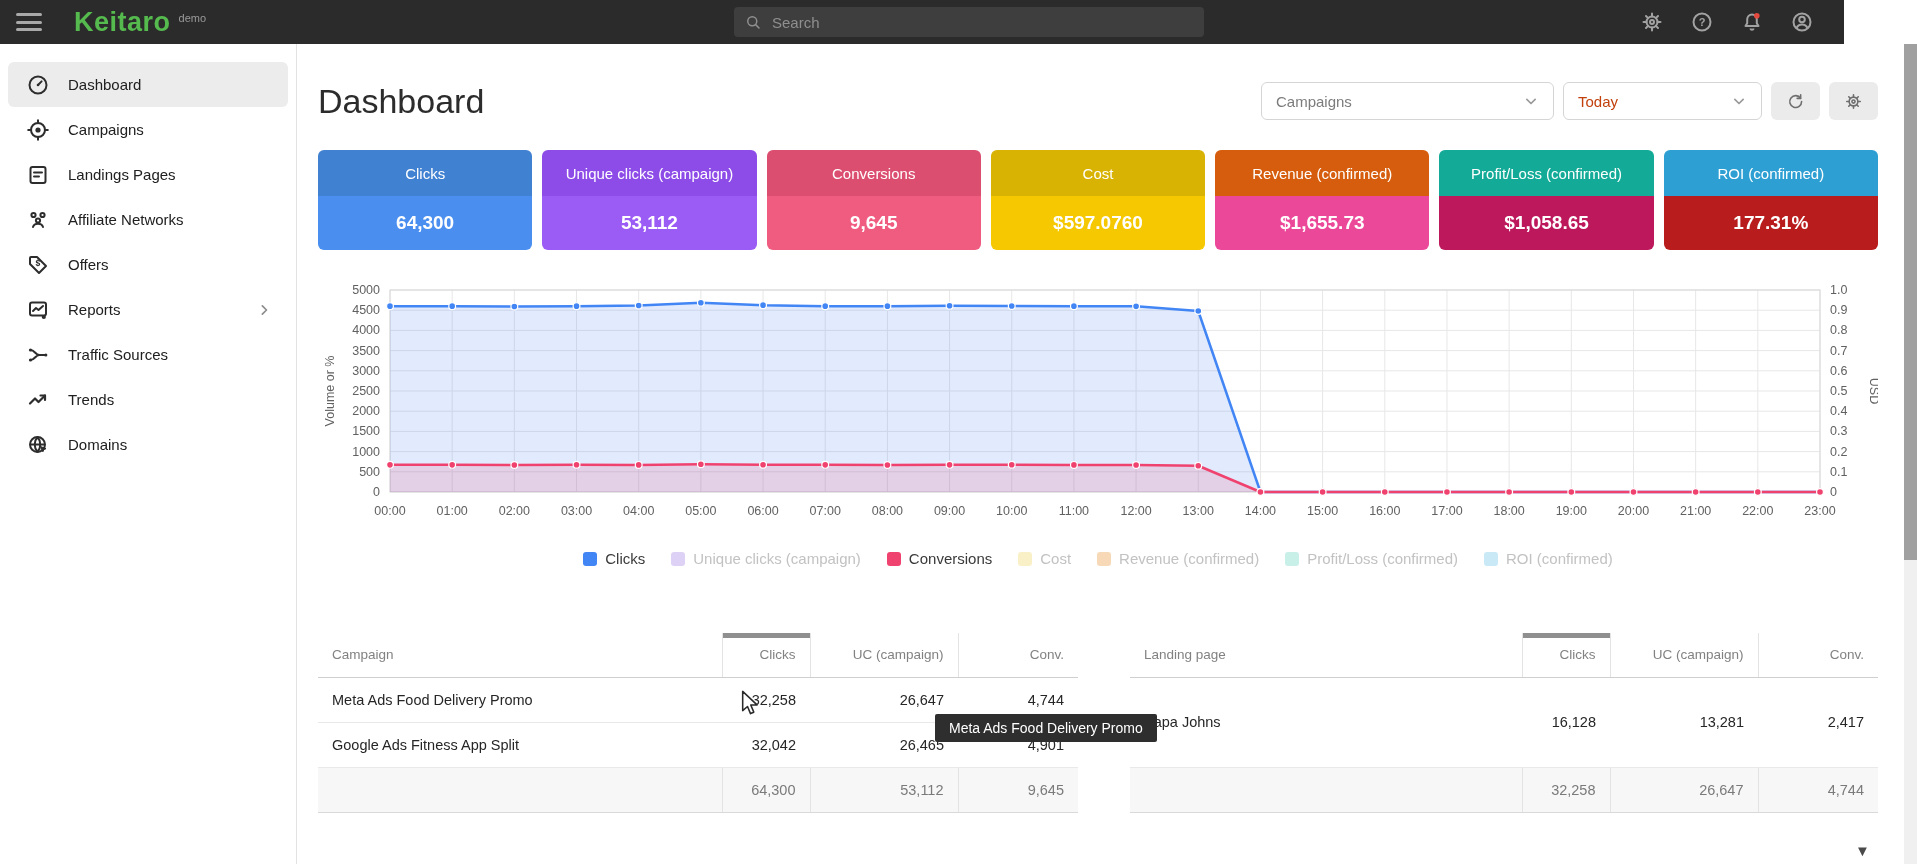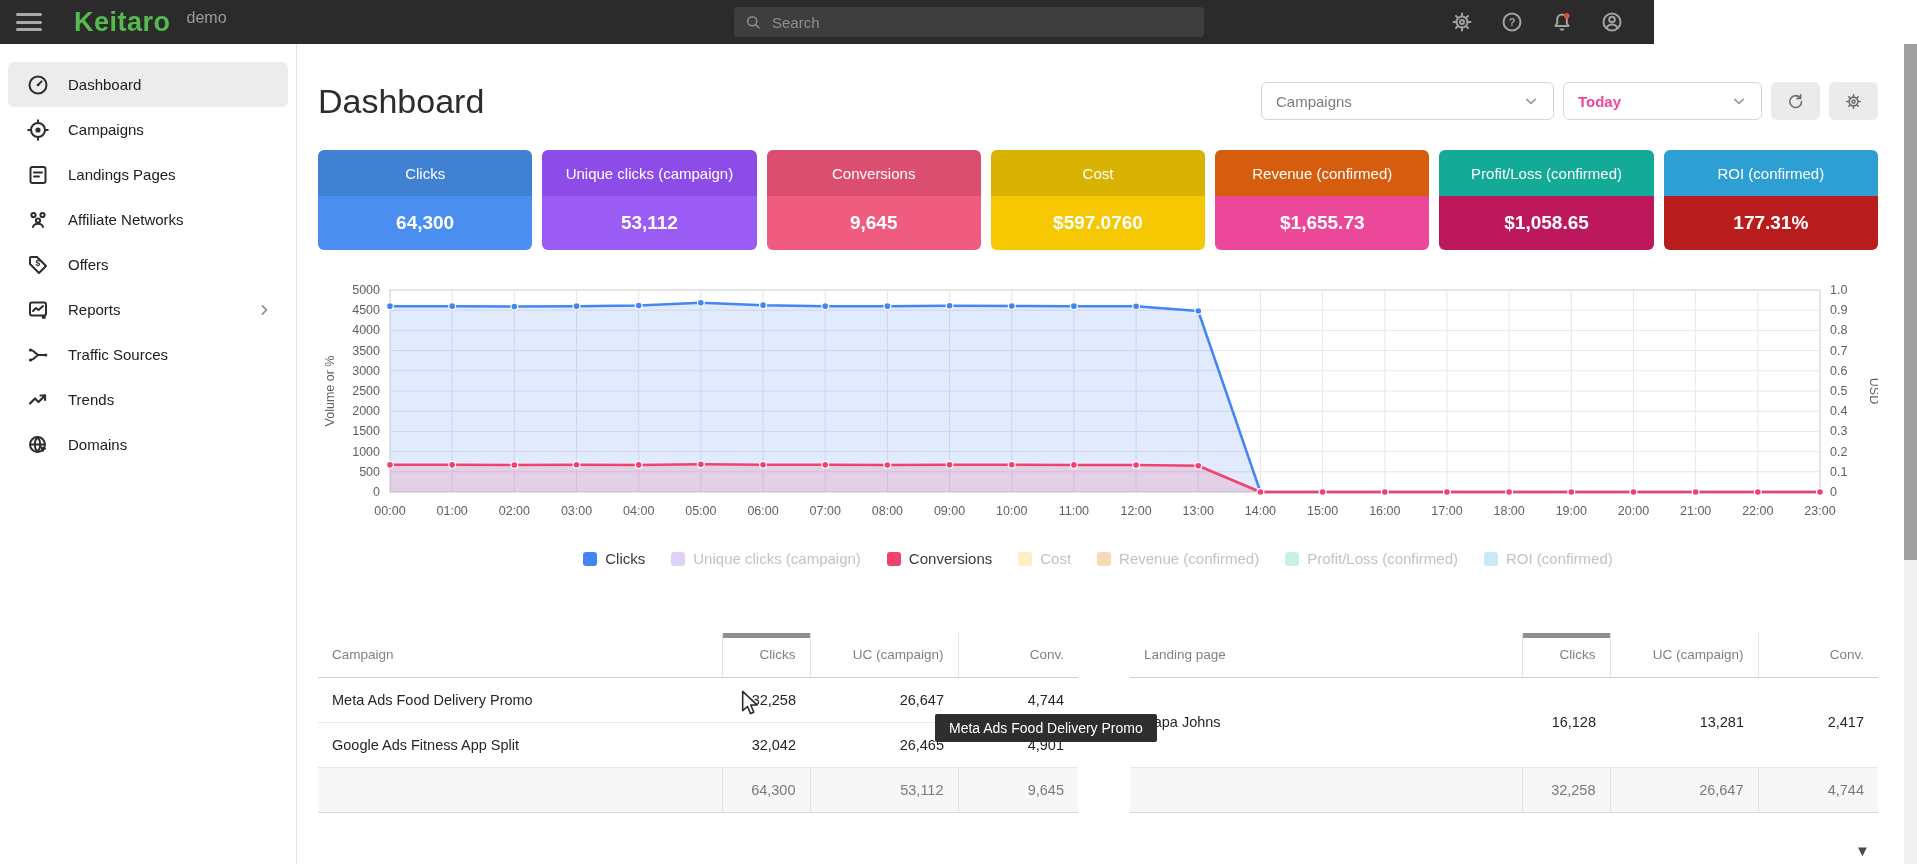--- a/index.html
+++ b/index.html
@@ -1,25 +1,25 @@
 <!DOCTYPE html>
 <html><head>
 <meta charset="utf-8">
 <style>
   * { box-sizing: border-box; margin: 0; padding: 0; }
   html,body { background:#fff; }
   body { font-family: "Liberation Sans", sans-serif; }
   .page { position:relative; width:1917px; height:864px; overflow:hidden; background:#fff; }
 
   
-  .topbar { position:absolute; left:0; top:0; width:1654px; height:44px; background:#2b2b2b; display:flex; align-items:center; z-index:30; }
+  .topbar { position:absolute; left:0; top:0; width:1844px; height:44px; background:#2b2b2b; display:flex; align-items:center; z-index:30; }
   .hamburger { width:26px; height:18px; margin-left:16px; display:flex; flex-direction:column; justify-content:space-between; cursor:pointer; }
   .hamburger span { display:block; height:3px; border-radius:2px; background:#a9a9a9; }
   .logo { margin-left:32px; font-size:27px; font-weight:800; color:#56bb4e; letter-spacing:0.5px; }
-  .env-label { margin-left:16px; margin-top:-8px; font-size:16px; color:#9a9a9a; }
+  .env-label { margin-left:8px; margin-top:-8px; font-size:11px; color:#9a9a9a; }
   .search-wrap { position:absolute; left:734px; top:7px; width:470px; height:30px; background:#3e3e3e; border-radius:4px; display:flex; align-items:center; padding:0 10px; }
   .search-wrap svg { width:18px; height:18px; color:#8f8f8f; flex:none; }
   .search-input { flex:1; margin-left:10px; background:transparent; border:none; outline:none; color:#d6d6d6; font-size:15px; }
   .search-input::placeholder { color:#8f8f8f; }
   .topbar-icons { position:absolute; right:30px; top:0; height:44px; display:flex; align-items:center; gap:26px; }
   .topbar-icons .tb-icon { width:24px; height:24px; color:#a2a2a2; cursor:pointer; }
   .topbar-icons svg { width:24px; height:24px; display:block; }
 
   
   .sidebar { position:absolute; left:0; top:44px; width:297px; height:820px; background:#fff; border-right:1px solid #e2e2e2; padding-top:18px; }
@@ -34,21 +34,21 @@
   
   .content { position:absolute; left:318px; top:44px; width:1560px; }
   .header-row { margin-top:28px; height:58px; display:flex; align-items:center; justify-content:space-between; }
   .page-title { font-size:34px; font-weight:400; color:#2c2c2c; }
   .controls { display:flex; align-items:center; gap:9px; }
   .select-box { height:38px; background:#fff; border:1px solid #d5d5d5; border-radius:6px; display:flex; align-items:center; justify-content:space-between; padding:0 12px 0 14px; cursor:pointer; }
   .select-box .sel-label { font-size:15px; }
   .select-box .chev { width:20px; height:20px; color:#9a9a9a; margin-left:10px; }
   .select-box .chev svg { width:20px; height:20px; }
   .sel-campaigns { width:293px; } .sel-campaigns .sel-label { color:#7c7c7c; }
-  .sel-date { width:199px; } .sel-date .sel-label { color:#ec4899;font-weight:bold; }
+  .sel-date { width:199px; } .sel-date .sel-label { color:#c2410c; }
   .icon-btn { width:49px; height:38px; background:#ebebeb; border:none; border-radius:6px; display:flex; align-items:center; justify-content:center; color:#6e6e6e; cursor:pointer; }
   .icon-btn svg { width:19px; height:19px; }
 
   
   .cards-row { margin-top:20px; display:flex; gap:10px; height:100px; }
   .stat-card { flex:1; border-radius:6px; overflow:hidden; color:#fff; display:flex; flex-direction:column; cursor:default; }
   .stat-card .card-label { height:46px; display:flex; align-items:center; justify-content:center; font-size:15px; font-weight:500; }
   .stat-card .card-value { flex:1; display:flex; align-items:center; justify-content:center; font-size:19px; font-weight:700; }
 
   

